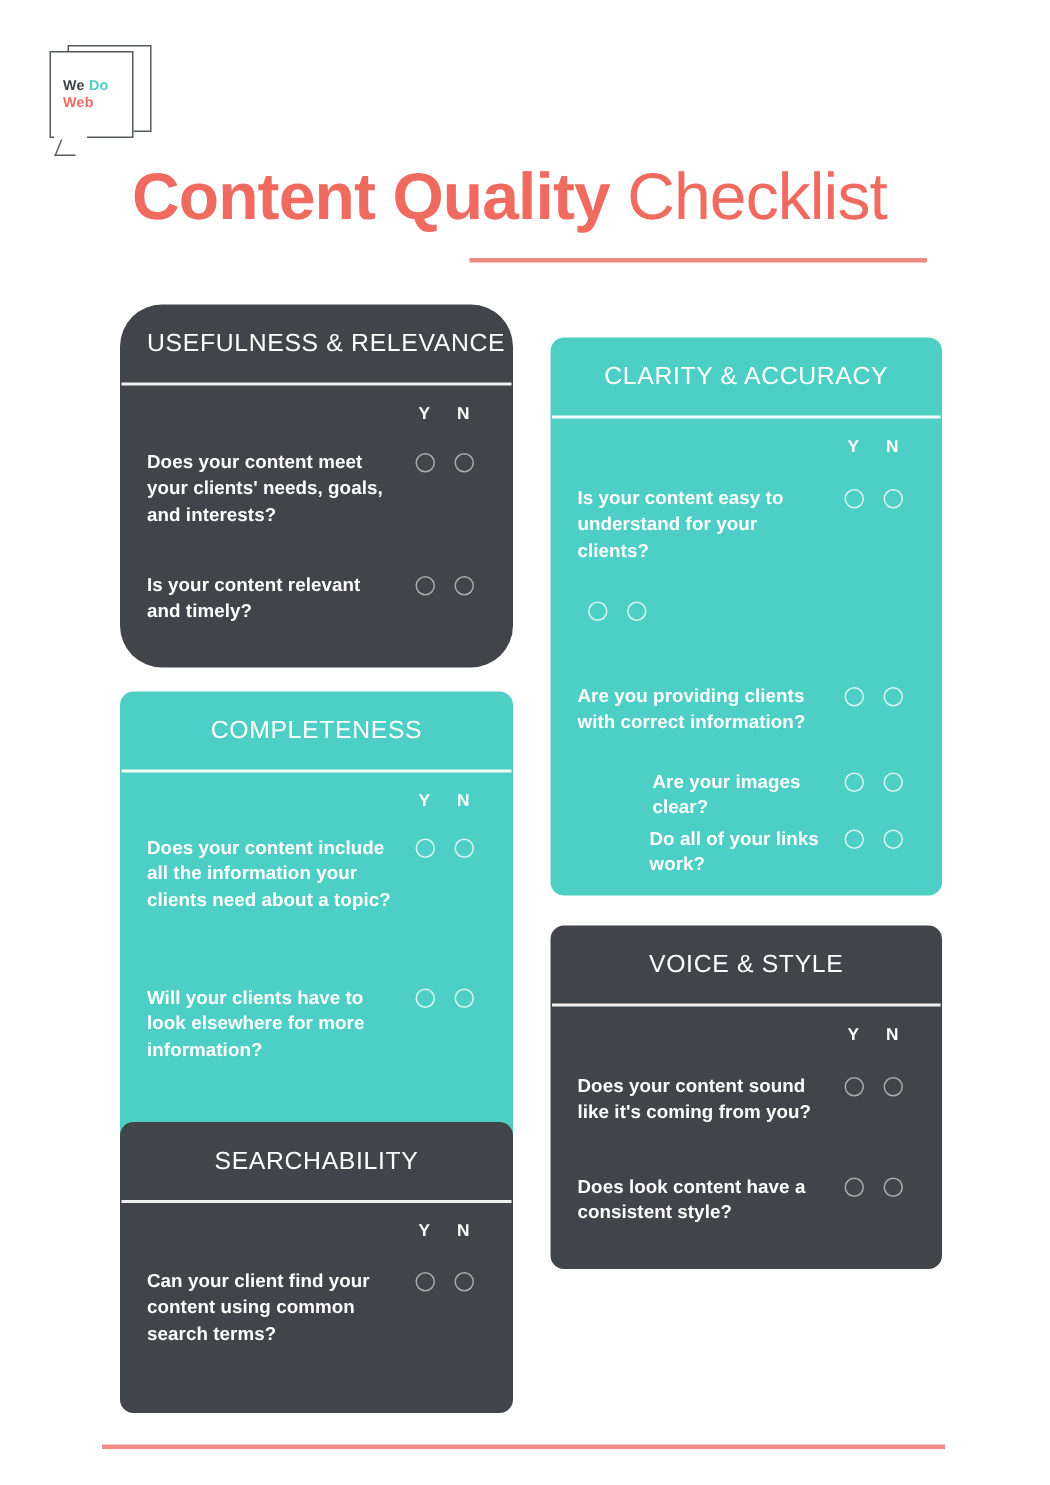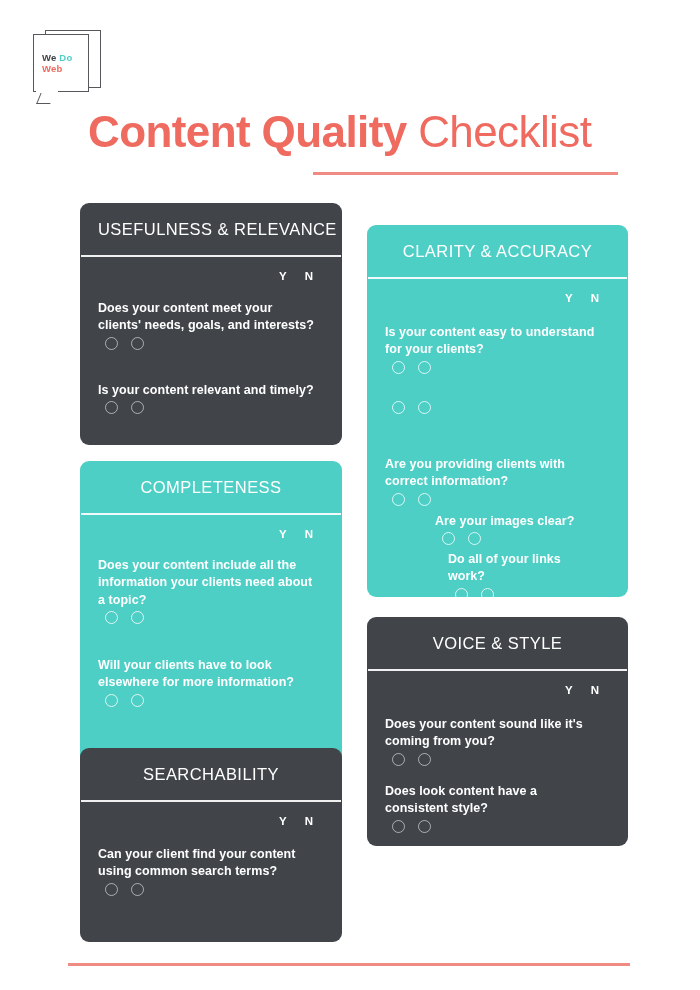--- a/index.html
+++ b/index.html
@@ -72,21 +72,21 @@
 
   .card-body { position: relative; padding: 0 18px; }
 
   .yn-head {
     display: flex; justify-content: flex-end; align-items: center;
     font-size: 11.5px; font-weight: 700; color: #ffffff;
     letter-spacing: .4px; padding-top: 13px; padding-right: 2px;
   }
   .yn-head span { width: 26px; text-align: center; }
 
-  .q-row { display: flex; align-items: flex-start; flex-direction: column; }
+  .q-row { display: flex; align-items: flex-start; }
   .q-text {
     flex: 1; font-size: 12.5px; font-weight: 700; line-height: 17.5px;
     color: #ffffff; letter-spacing: .05px; padding-right: 8px;
   }
   .q-opts { display: flex; align-items: center; padding-top: 2px; }
   .q-opts .bub { width: 26px; display: flex; justify-content: center; }
   .bubble {
     width: 13px; height: 13px; border-radius: 50%;
     border: 1.3px solid rgba(255,255,255,.62);
     background: transparent;
@@ -113,21 +113,21 @@
     </div>
   </div>
 
   <div class="title">
     <span class="strong">Content Quality</span>
     <span class="light">Checklist</span>
   </div>
   <div class="title-rule"></div>
 
   <div id="cards-root">
-      <div class="card dark" style="left: 80px; top: 203px; width: 262px; height: 242px;">
+      <div class="card dark" style="left: 80px; top: 203px; width: 262px; height: 242px; border-radius: 28px;">
         <div class="card-head left">USEFULNESS &amp; RELEVANCE</div>
         <div class="divider"></div>
         <div class="card-body">
           <div class="yn-head">
             <span>Y</span>
             <span>N</span>
           </div>
           <div class="q-row" style="position: absolute; left: 18px; right: 20px; top: 43px;">
             <div class="q-text">Does your content meet your clients' needs, goals, and interests?</div>
             <div class="q-opts">
@@ -196,21 +196,21 @@
             <div class="q-text">Are your images clear?</div>
             <div class="q-opts">
               <div class="bub">
                 <div class="bubble"></div>
               </div>
               <div class="bub">
                 <div class="bubble"></div>
               </div>
             </div>
           </div>
-          <div class="q-row" style="position: absolute; left: 33px; right: 20px; top: 272px; padding-left: 48px;">
+          <div class="q-row" style="position: absolute; left: 18px; right: 20px; top: 272px; padding-left: 48px;">
             <div class="q-text">Do all of your links work?</div>
             <div class="q-opts">
               <div class="bub">
                 <div class="bubble"></div>
               </div>
               <div class="bub">
                 <div class="bubble"></div>
               </div>
             </div>
           </div>

